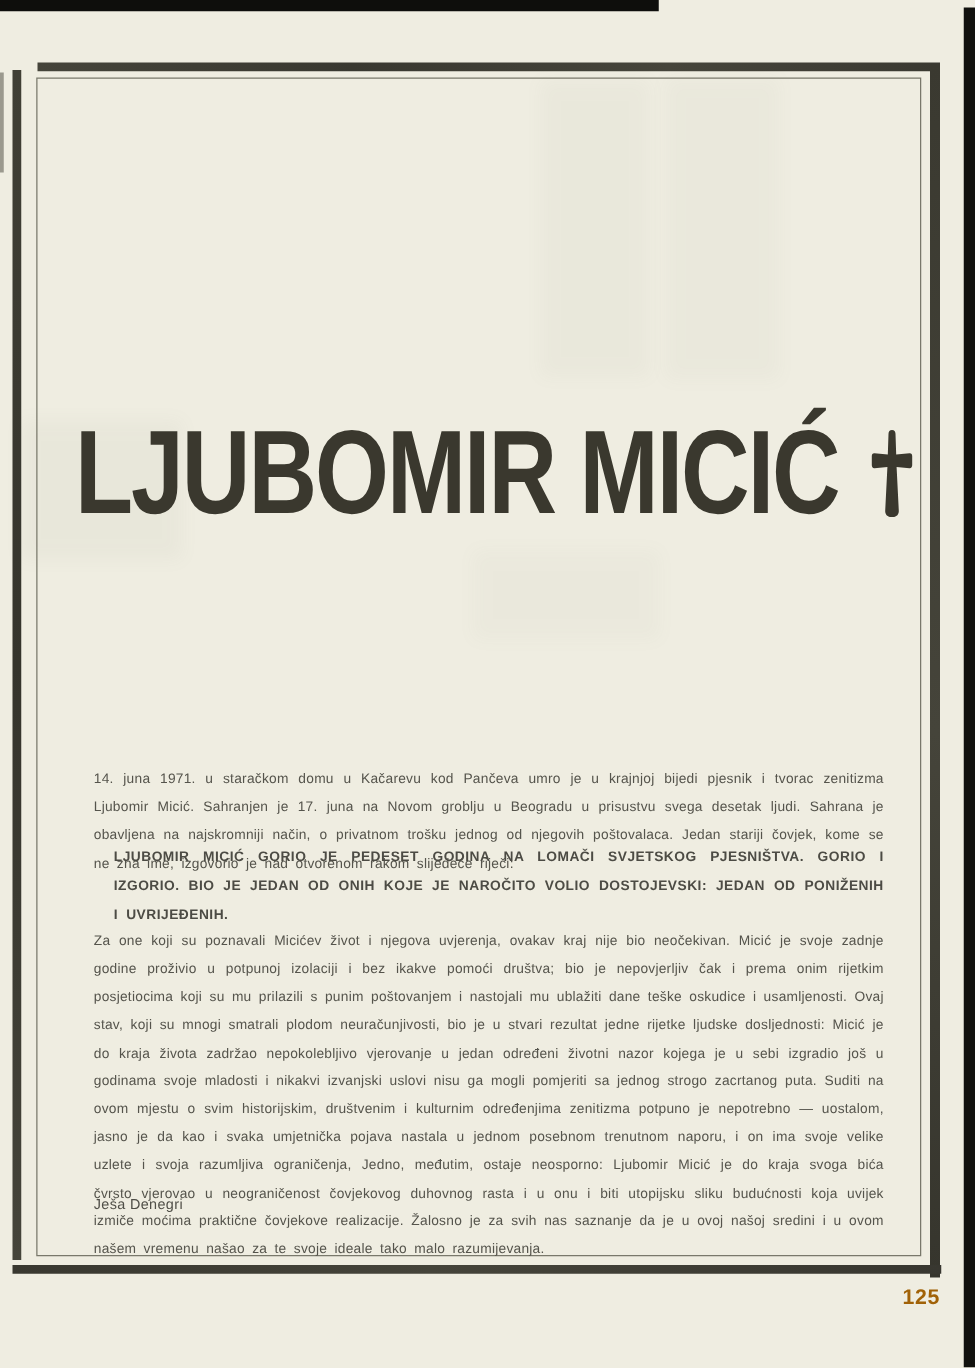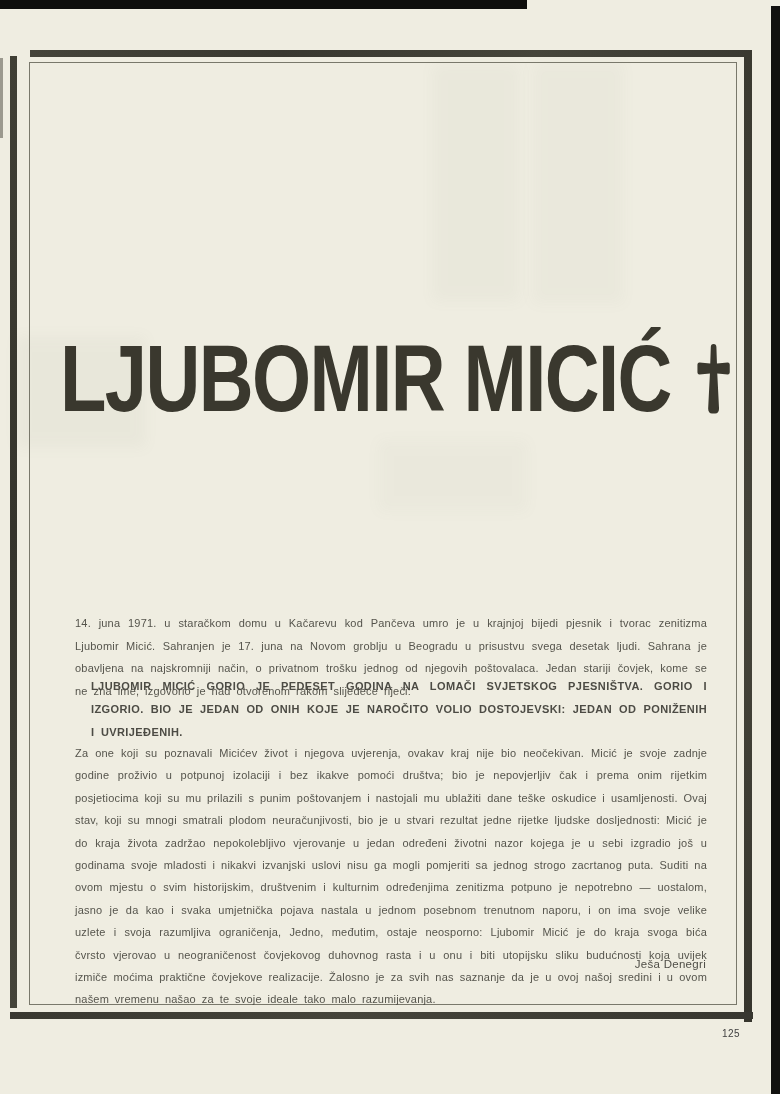--- a/index.html
+++ b/index.html
@@ -50,25 +50,25 @@
     text-align:justify;
   }
   .intro{left:75px;top:575px;width:632px;line-height:22.6px;margin-top:37px;}
   .quote{
     left:91px;top:664px;width:616px;line-height:23px;
     font-weight:bold;color:#4c4b44;letter-spacing:.4px;word-spacing:3px;
   }
   .bodytext{left:75px;top:731px;width:632px;line-height:22.4px;}
   .signature{
     position:absolute;left:75px;top:958px;width:631px;
-    text-align:right;font-size:11.5px;color:#4f4e47;letter-spacing:.3px;
+    font-size:11.5px;color:#4f4e47;letter-spacing:.3px;
   }
   .pagenum{
     position:absolute;left:722px;top:1028px;width:38px;
-    font-size:10px;font-weight:normal;color:#404040;letter-spacing:.5px;
+    font-size:17px;font-weight:bold;color:#a16207;letter-spacing:.5px;
   }
 </style>
 </head>
 <body>
 
 <div class="scan-top"></div>
 <div class="scan-right"></div>
 <div class="scan-left-sliver"></div>
 
 <div class="ghost ghost-a"></div>

